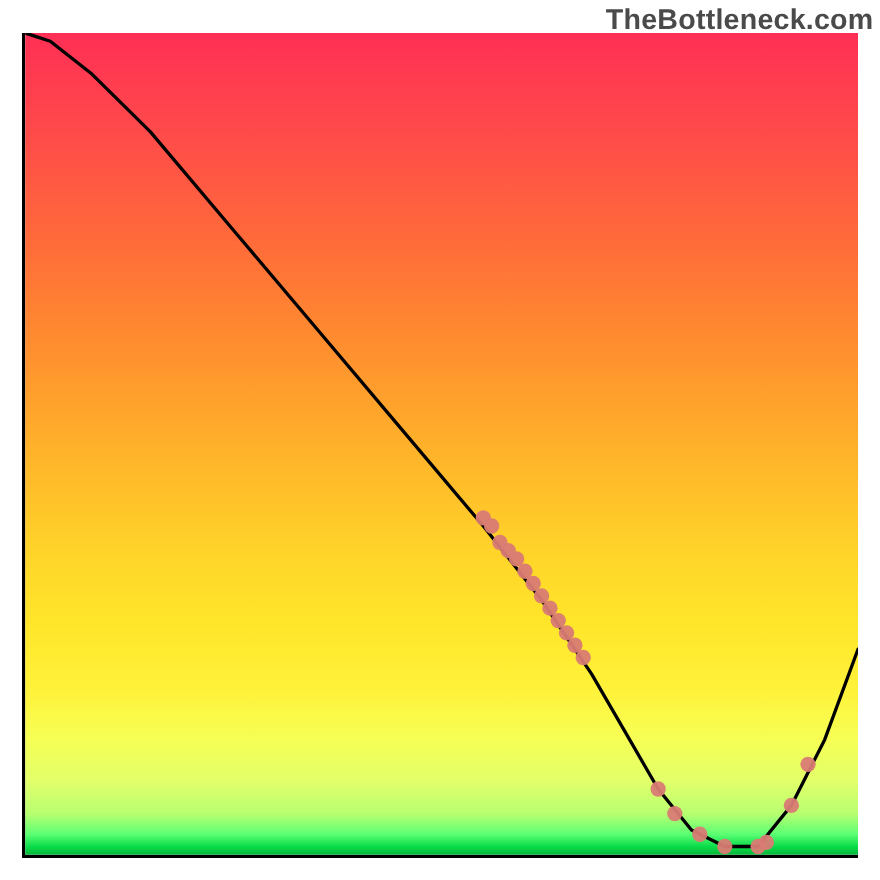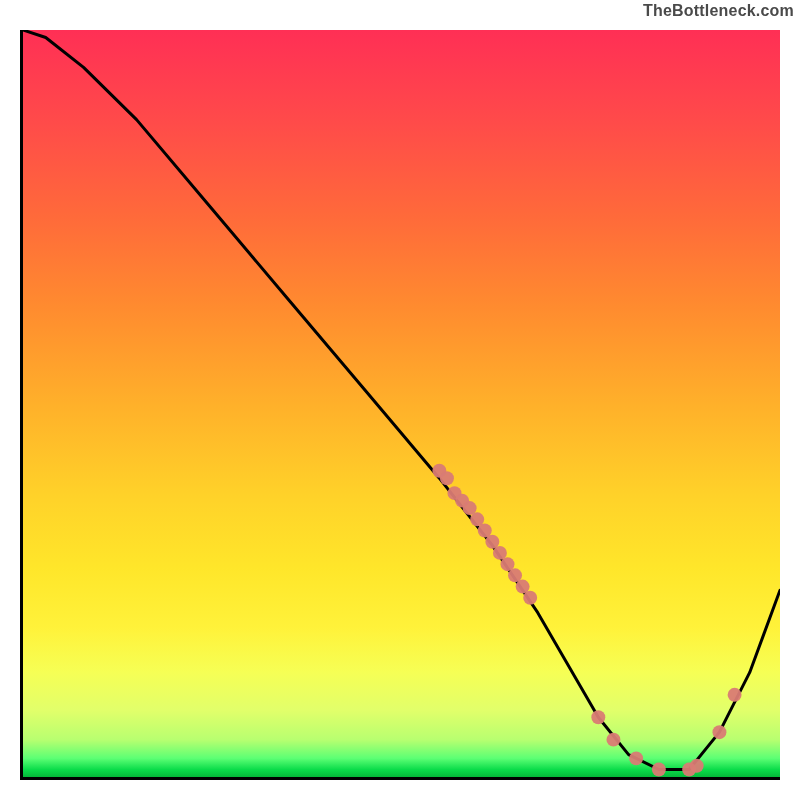--- a/index.html
+++ b/index.html
@@ -13,21 +13,21 @@
   }
   .chart-wrap {
     position: relative;
     width: 800px;
     height: 800px;
   }
   .watermark {
     position: absolute;
     top: 2px;
     right: 6px;
-    font-size: 16px;
+    font-size: 26px;
     font-weight: 600;
     color: #4a4a4a;
     letter-spacing: 0.2px;
     z-index: 10;
   }
   .plot-area {
     position: absolute;
     left: 20px;
     top: 30px;
     width: 760px;

